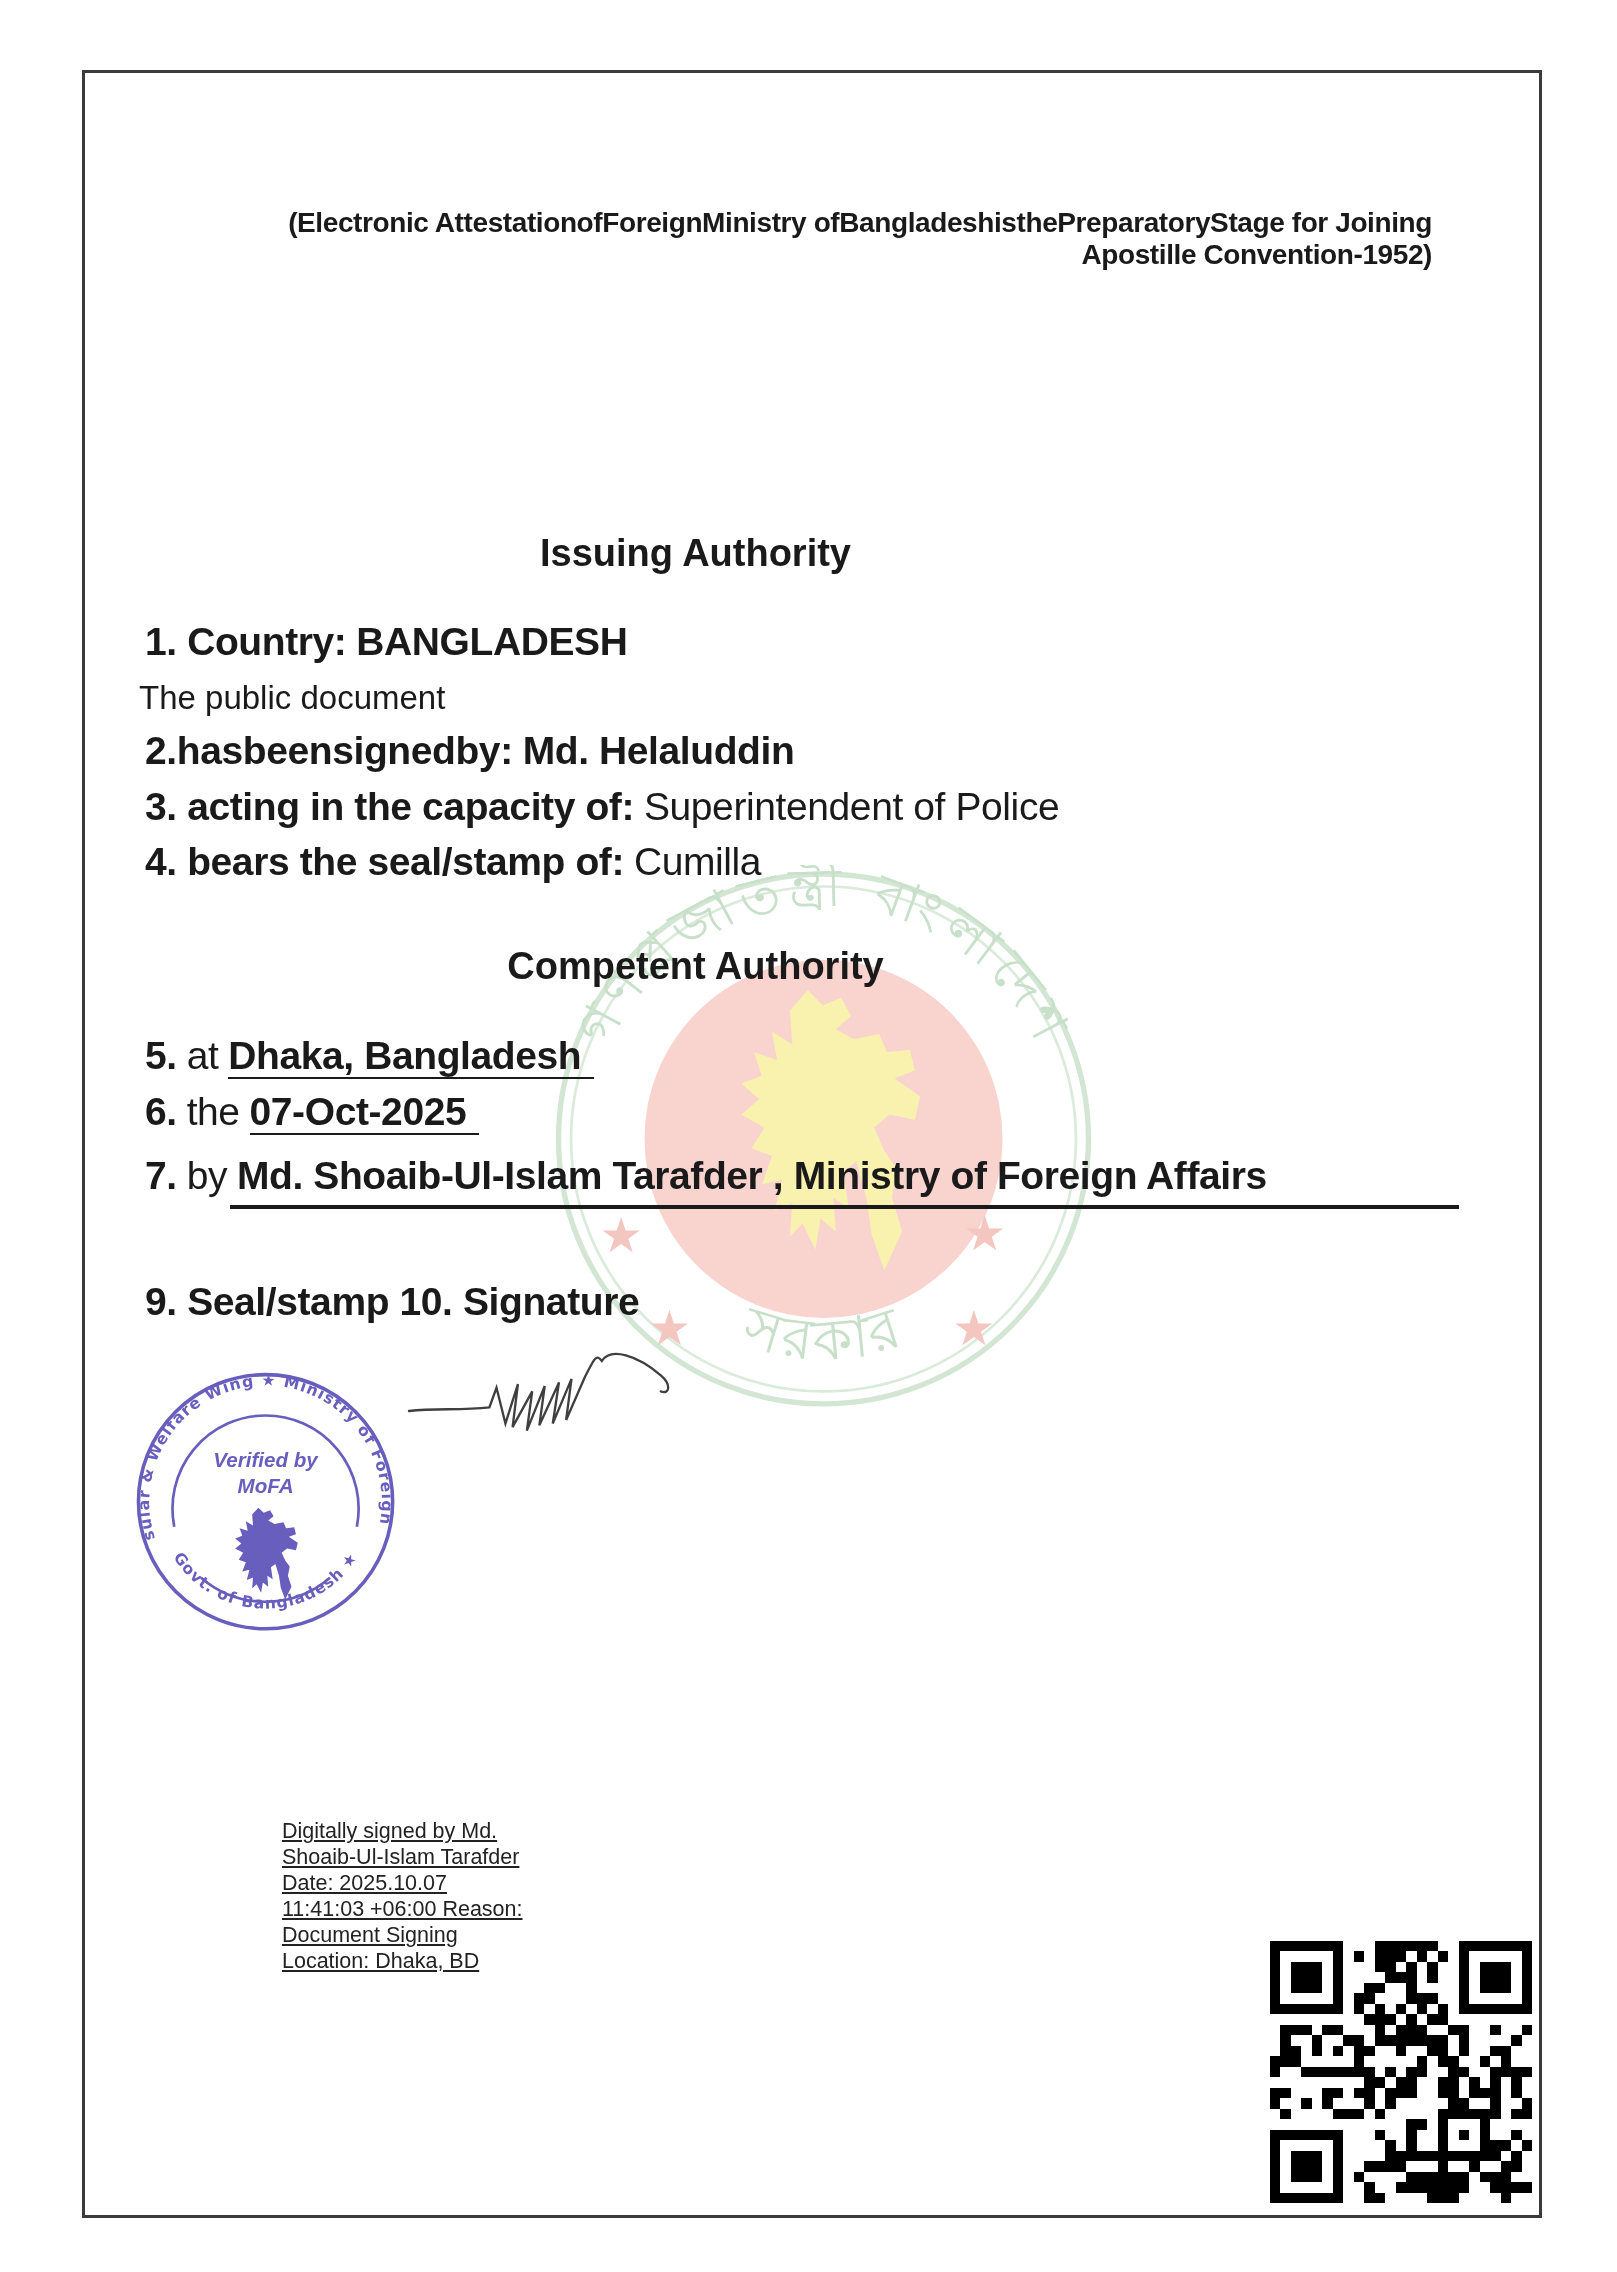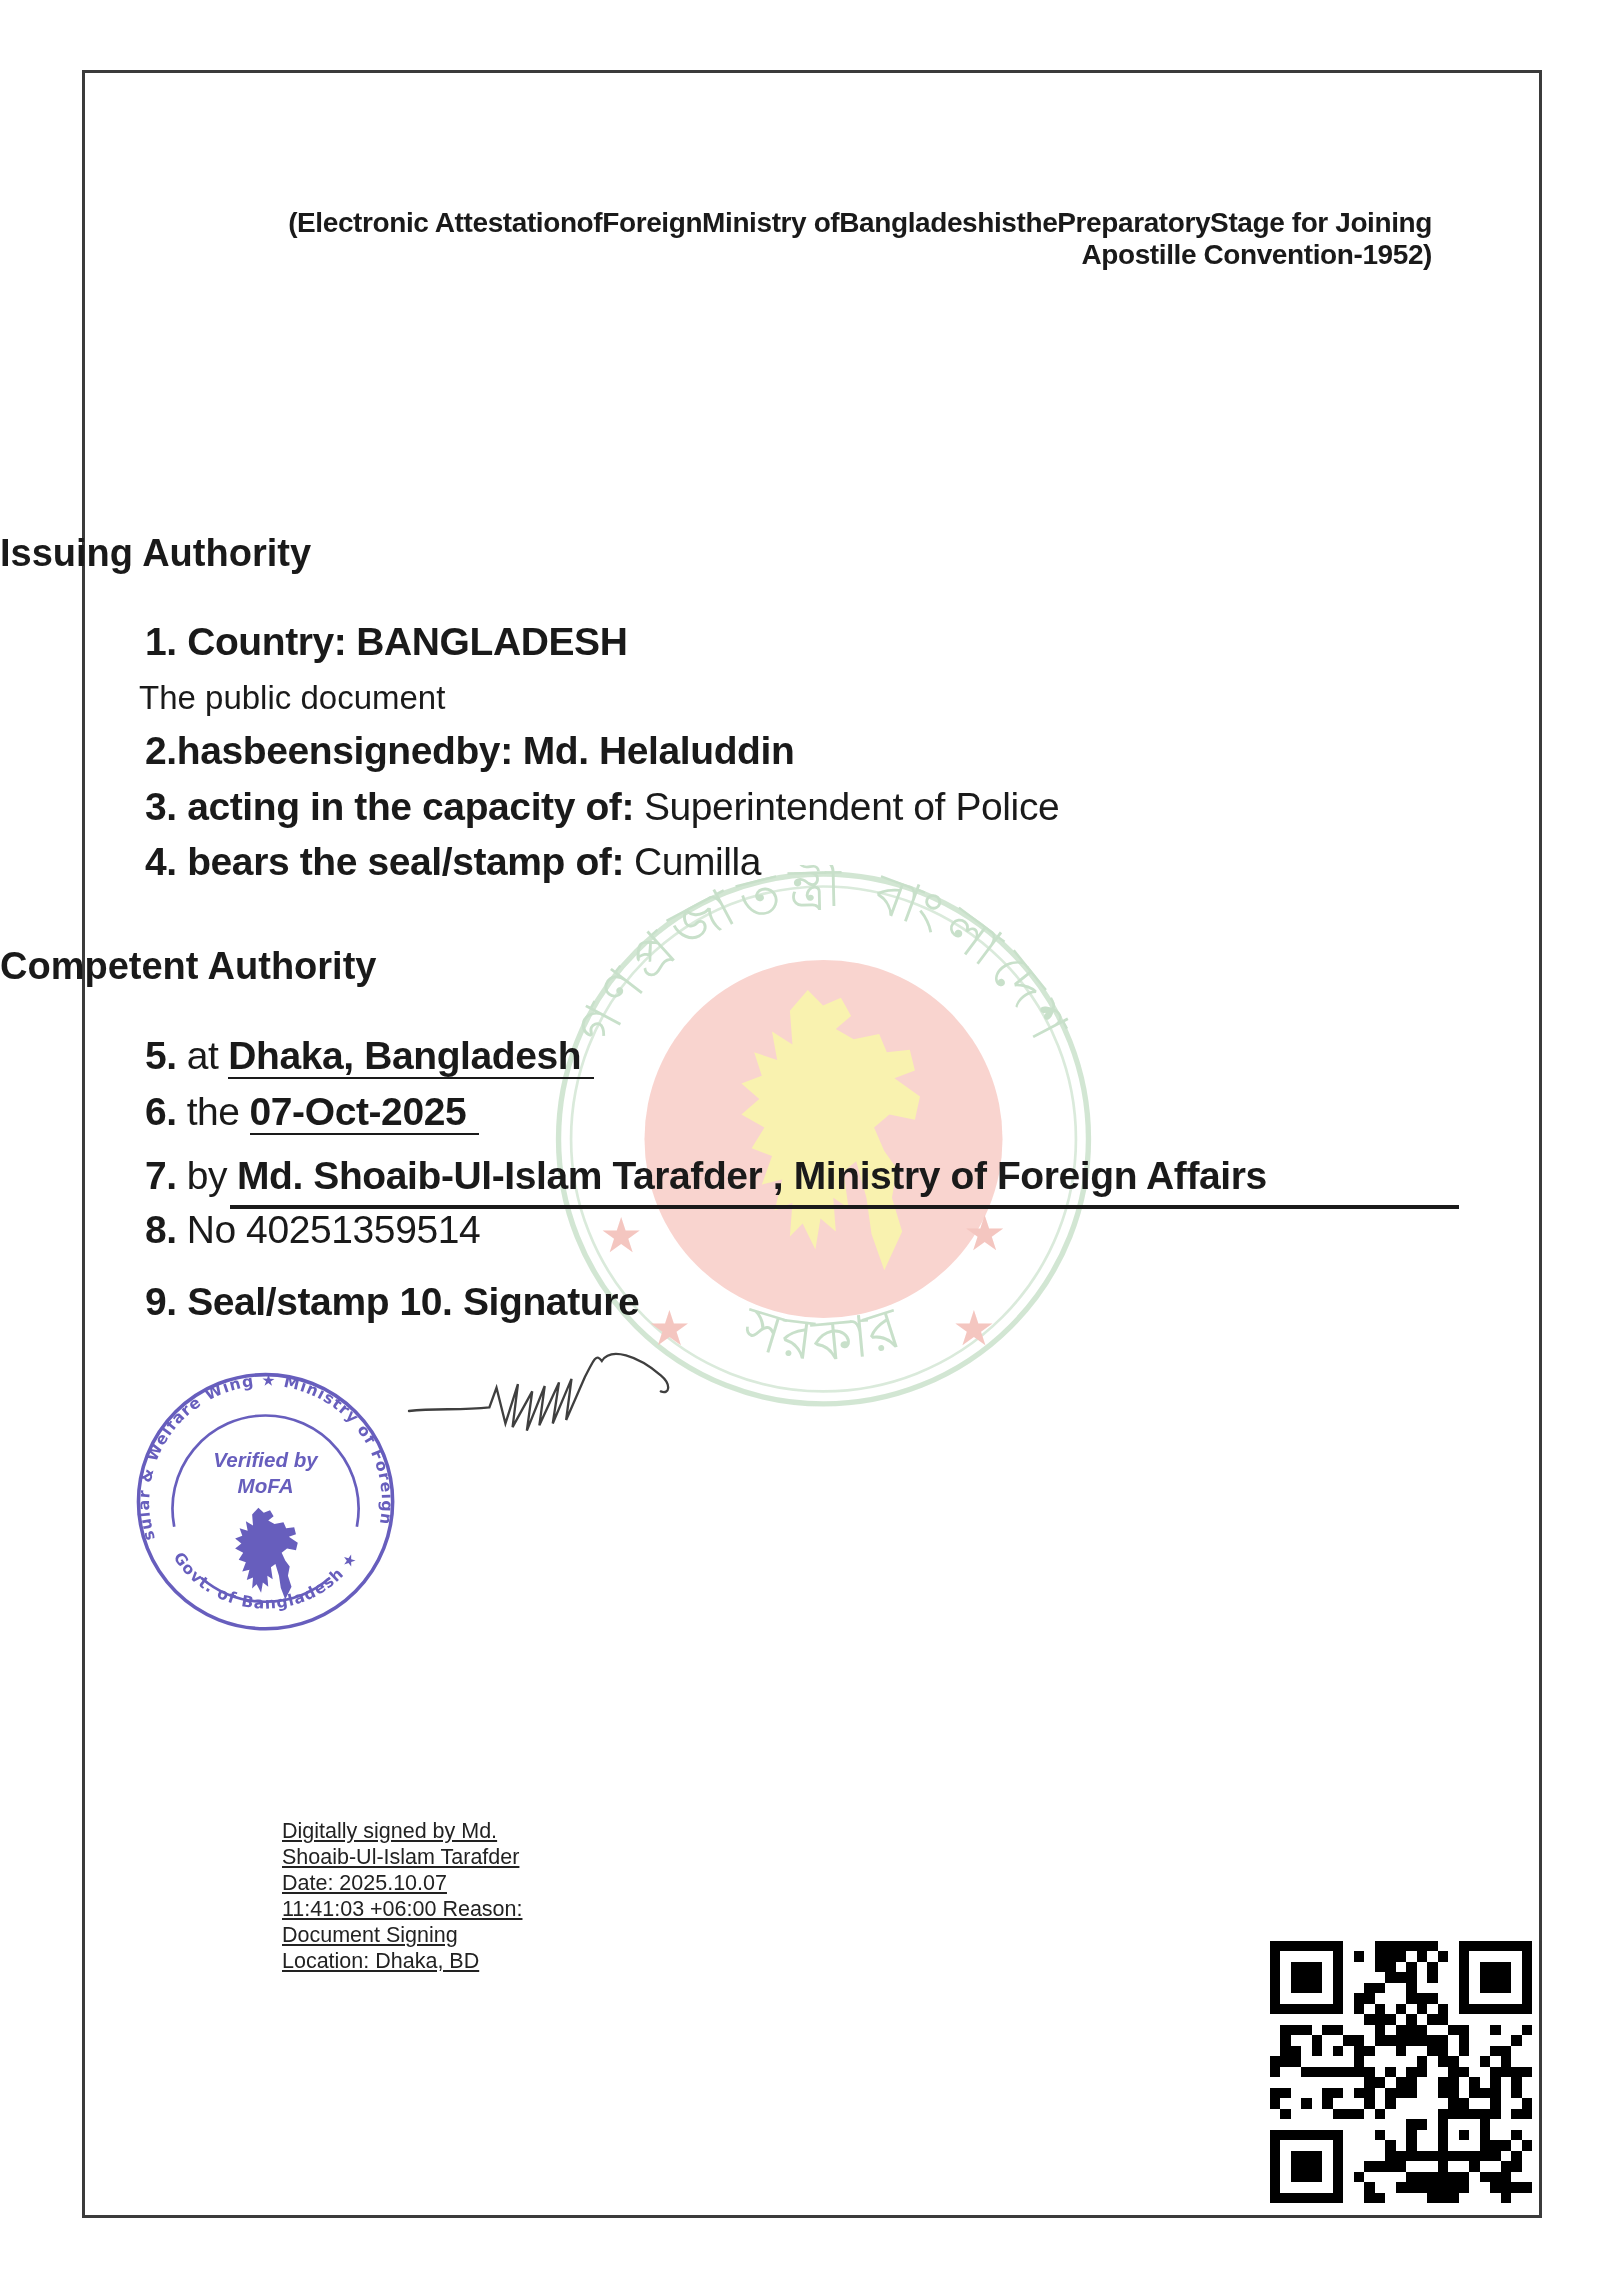--- a/index.html
+++ b/index.html
@@ -5,21 +5,21 @@
   html,body{margin:0;padding:0;background:#ffffff;}
   .page{position:relative;width:1617px;height:2273px;background:#ffffff;overflow:hidden;
         font-family:"Liberation Sans","DejaVu Sans",sans-serif;color:#1a1a1a;}
   .border-box{position:absolute;left:82px;top:70px;width:1454px;height:2142px;
               border:3.6px solid #3b3b3b;}
   .doc-title{position:absolute;left:0;top:149px;width:1617px;text-align:center;
              font-size:45px;font-weight:bold;letter-spacing:-1.3px;}
   .doc-subtitle{position:absolute;left:0;width:1432px;text-align:right;
                 font-size:28px;font-weight:bold;letter-spacing:-0.4px;}
   .sub1{top:207px;} .sub2{top:239px;}
-  .section-heading{position:absolute;left:0;width:1391px;text-align:left;
+  .section-heading{position:absolute;left:0;width:1391px;text-align:center;
                    font-size:38px;font-weight:bold;}
   .h-issuing{top:532px;} .h-competent{top:939px;margin-top:6px;}
   .item{position:absolute;left:145px;font-size:39px;letter-spacing:-0.4px;white-space:nowrap;}
   .item b{font-weight:bold;}
   .item .conn{margin-left:9.9px;font-weight:normal;}
   .item .val{margin-left:9.9px;font-weight:normal;}
   .item .valb{margin-left:9.9px;font-weight:bold;}
   .item .u{border-bottom:2.7px solid #1a1a1a;padding-bottom:0;padding-right:12.5px;}
   .note{position:absolute;left:139px;font-size:33px;}
   .rule7{position:absolute;left:230px;top:1205px;width:1229px;height:3.6px;background:#1a1a1a;}
@@ -94,23 +94,20 @@
 
   <div class="item" style="top:1090px">
     <b>6.</b><span class="conn">the</span><b class="valb u">07-Oct-2025</b>
   </div>
 
   <div class="item" style="top:1154px">
     <b>7.</b><span class="conn">by</span><b class="valb">Md. Shoaib-Ul-Islam Tarafder , Ministry of Foreign Affairs</b>
   </div>
   <div class="rule7"></div>
 
-  <div class="item" style="top:1208px">
-    <b>8.</b><span class="val">No 40251359514</span>
-  </div>
 
   <div class="item" style="top:1280px">
     <b>9. Seal/stamp 10. Signature</b>
   </div>
 
   <svg class="signature" viewBox="0 0 320 140">
     <path fill="none" stroke="#3f3f3f" stroke-width="2.6" stroke-linecap="round" d="M 6,84 C 36,80 62,84 96,80 L 104,58 L 114,98 L 128,54 L 122,102 L 144,62 L 138,106 L 158,56 L 152,100 L 174,52 L 167,98 L 188,48 L 182,94 L 203,46 C 214,24 216,20 222,28 C 232,12 262,22 288,44 C 300,54 298,66 288,62"></path>
   </svg>
 
   <svg class="stamp" viewBox="0 0 295 308">

